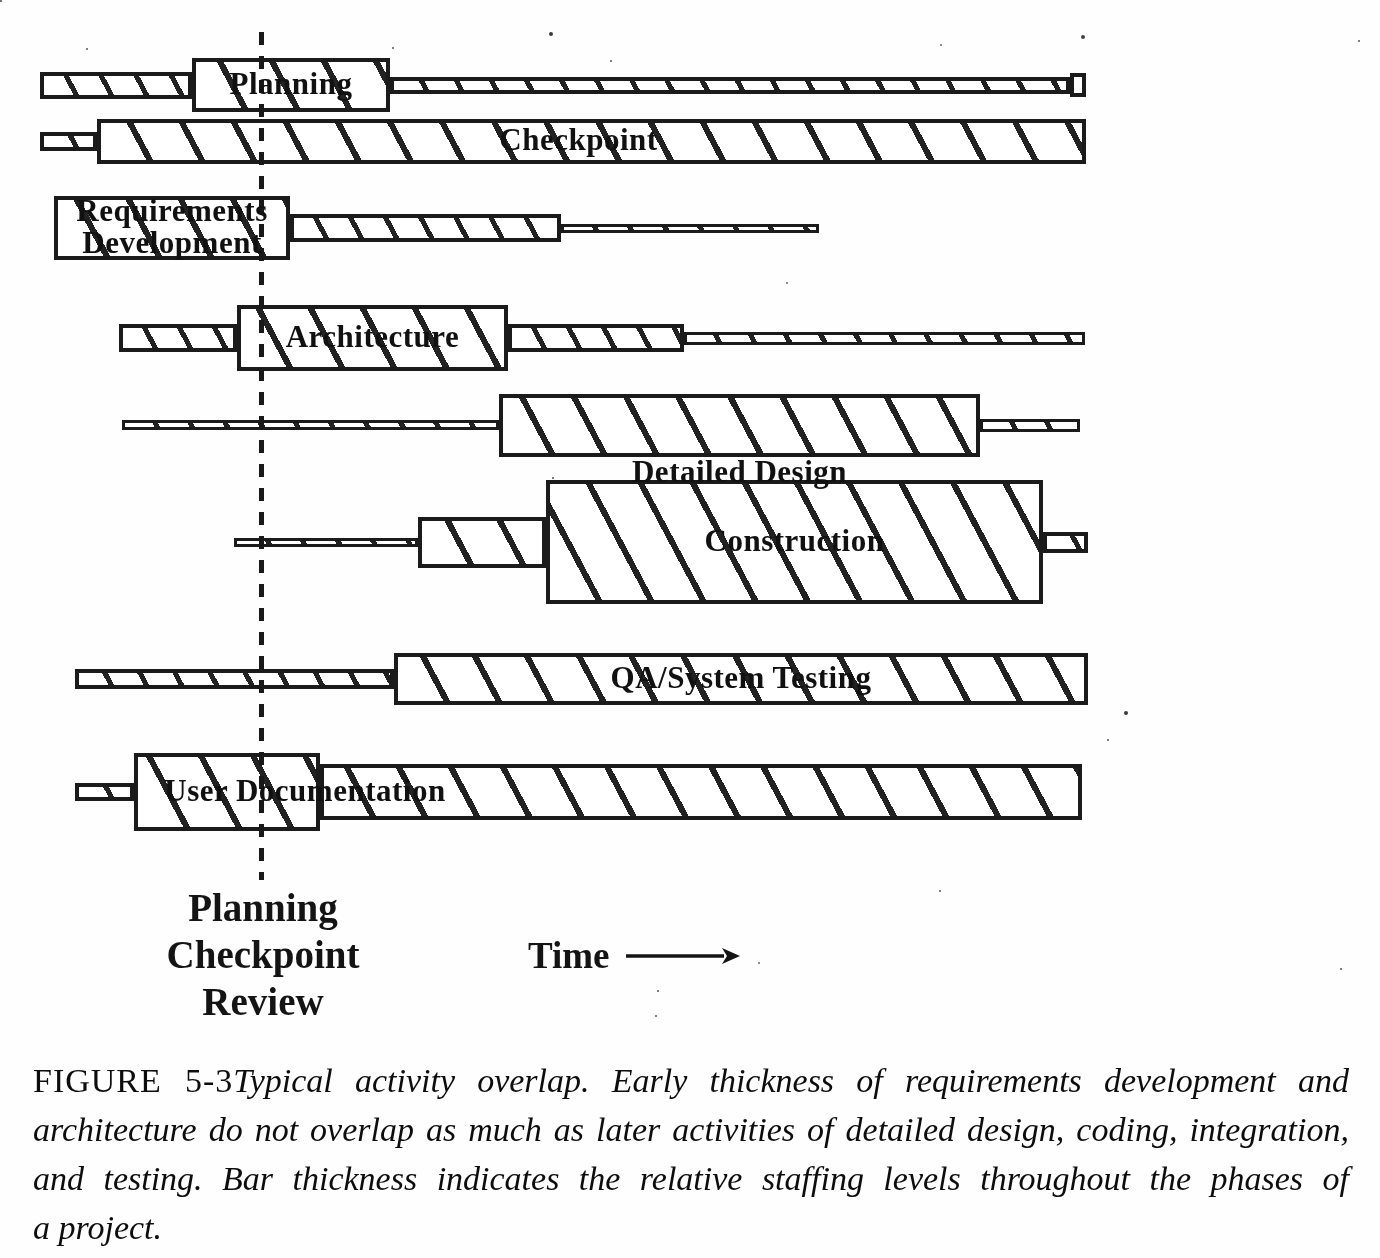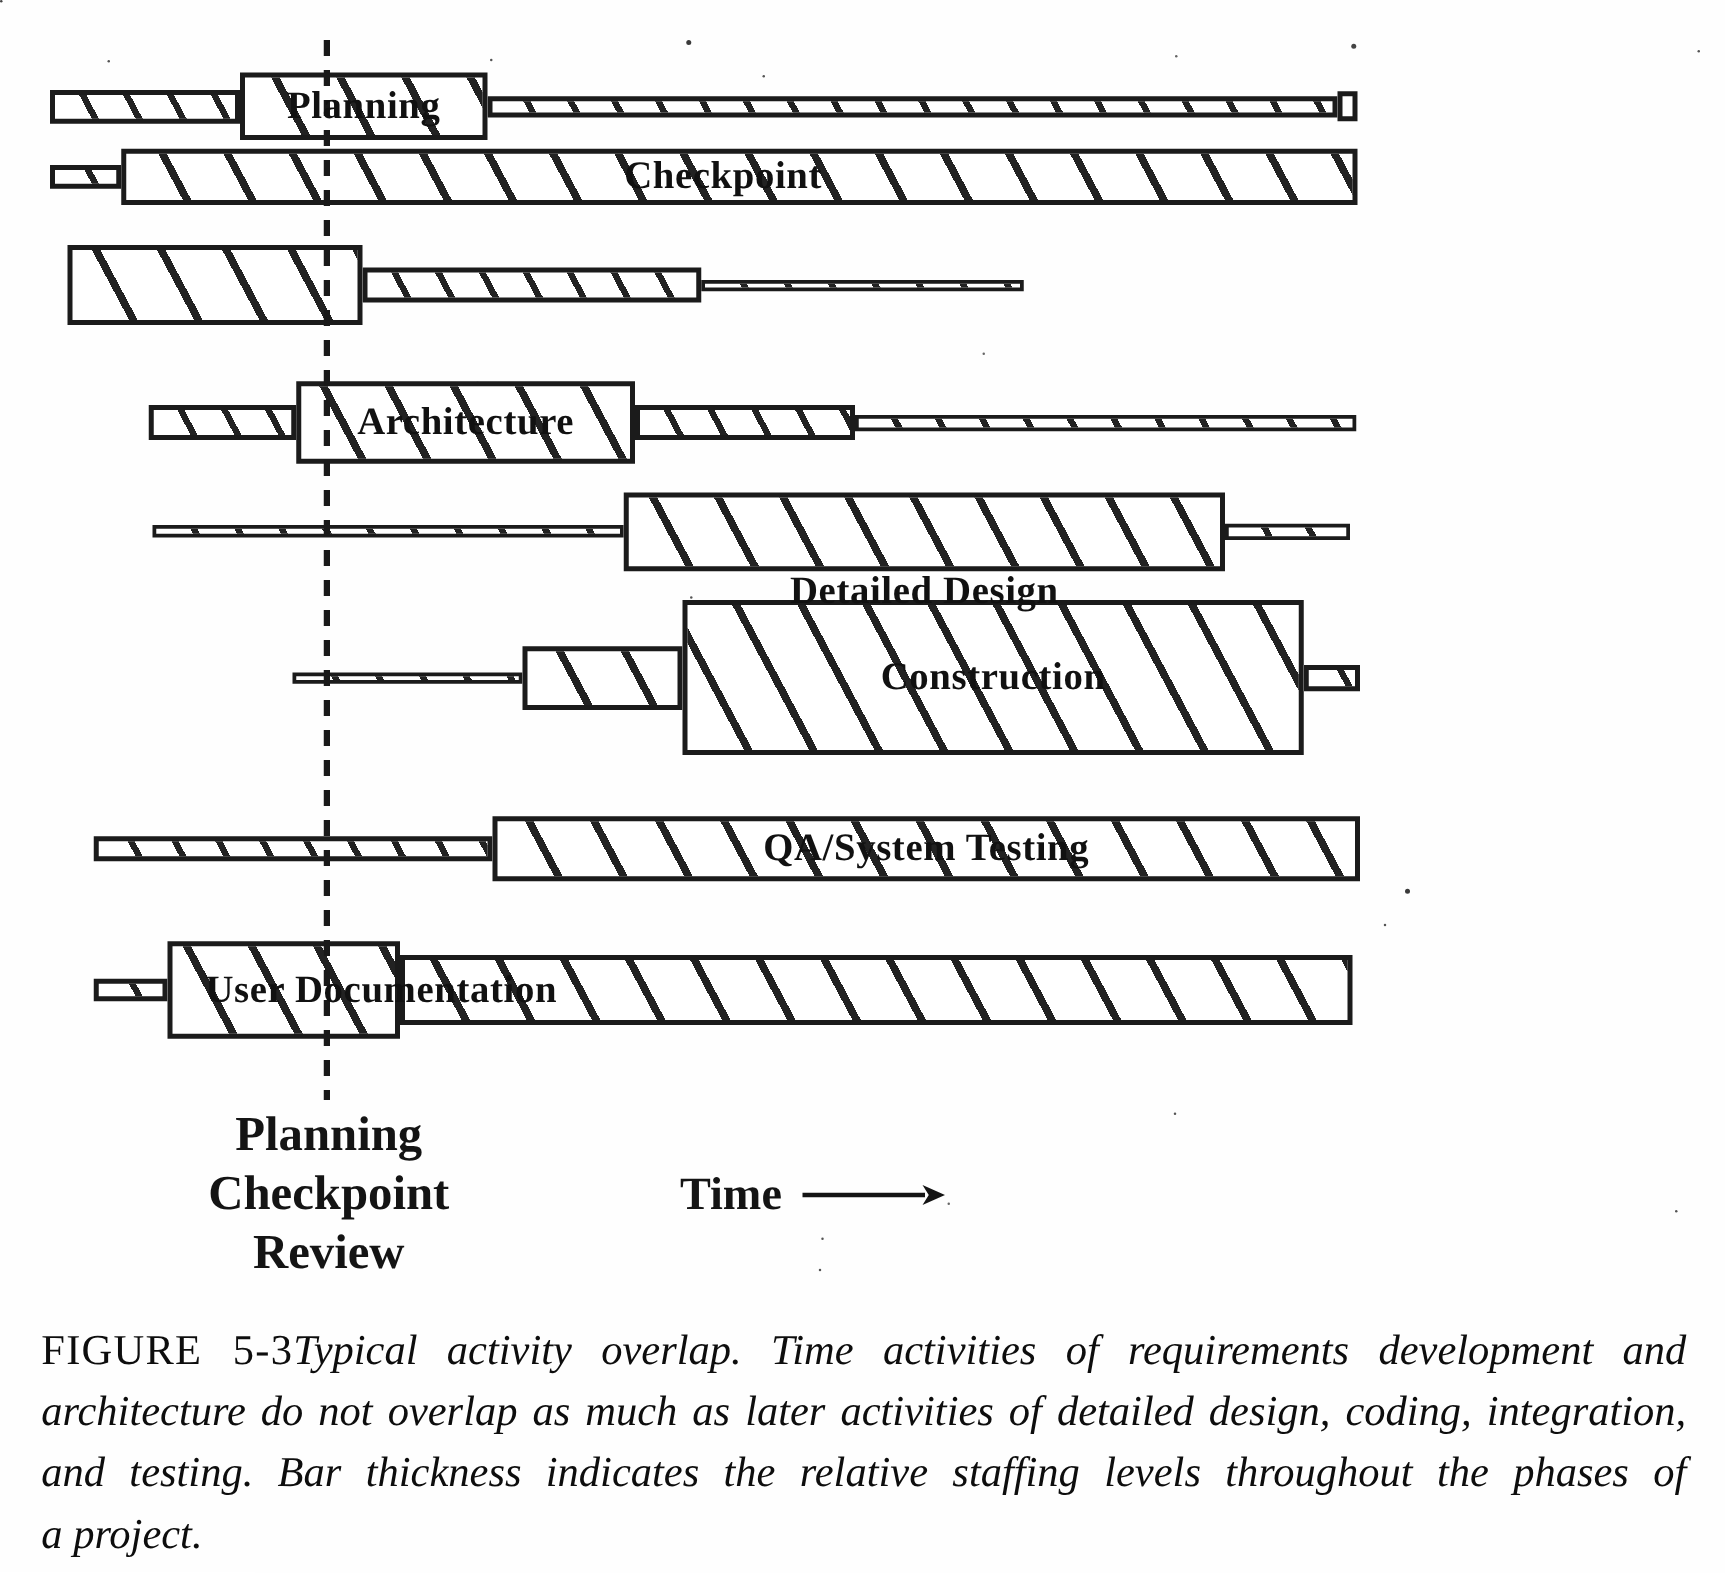--- a/index.html
+++ b/index.html
@@ -24,21 +24,21 @@
   .dashline{
     position:absolute;z-index:2;width:5px;
     background:repeating-linear-gradient(to bottom,#191919 0 13px,rgba(0,0,0,0) 13px 24px);
   }
   .checkpoint-label{
     position:absolute;left:138px;top:884px;width:250px;z-index:3;
     text-align:center;white-space:pre-line;
     font-weight:700;font-size:39px;line-height:47px;color:#141414;
   }
   .time-wrap{position:absolute;left:528px;top:934px;display:flex;align-items:center;gap:14px;}
-  .time-label{font-weight:700;font-size:37px;color:#141414;margin-left:16px;}
+  .time-label{font-weight:700;font-size:37px;color:#141414;}
   .noise{position:absolute;left:0;top:0;width:2px;height:2px;background:#444;border-radius:50%;
     box-shadow:550px 33px 0 1px #3a3a3a,392px 47px 0 0 #555,1082px 36px 0 1px #444,
       1358px 40px 0 0 #555,940px 44px 0 0 #666,610px 60px 0 0 #555,
       86px 48px 0 0 #555,381px 305px 0 0 #555,786px 282px 0 0 #666,
       552px 477px 0 0 #555,302px 425px 0 1px #444,1125px 712px 0 1px #3a3a3a,
       1107px 739px 0 0 #555,657px 990px 0 0 #555,758px 962px 0 0 #666,
       939px 890px 0 0 #555,1340px 968px 0 0 #555,655px 1015px 0 0 #555;}
   .caption{
     position:absolute;left:33px;top:1056px;width:1316px;
     font-size:34px;line-height:49px;color:#0d0d0d;
@@ -59,20 +59,22 @@
       <div class="seg wide" style="left: 192px; top: 58px; width: 198px; height: 54px;"></div>
       <div class="seg" style="left: 390px; top: 77px; width: 680px; height: 17px;"></div>
       <div class="seg" style="left: 1070px; top: 73px; width: 16px; height: 24px;"></div>
       <div class="bar-label" style="left: 192px; top: 85px; width: 198px;">Planning</div>
       <div class="seg" style="left: 40px; top: 132px; width: 57px; height: 19px;"></div>
       <div class="seg wide" style="left: 97px; top: 119px; width: 989px; height: 45px;"></div>
       <div class="bar-label" style="left: 97px; top: 141px; width: 963px;">Checkpoint</div>
       <div class="seg wide" style="left: 54px; top: 196px; width: 236px; height: 64px;"></div>
       <div class="seg" style="left: 290px; top: 214px; width: 271px; height: 28px;"></div>
       <div class="seg thin" style="left: 561px; top: 224px; width: 258px; height: 9px;"></div>
+      <div class="bar-label" style="left: 54px; top: 228px; width: 236px;">Requirements
+Development</div>
       <div class="seg" style="left: 119px; top: 324px; width: 118px; height: 28px;"></div>
       <div class="seg wide" style="left: 237px; top: 305px; width: 271px; height: 66px;"></div>
       <div class="seg" style="left: 508px; top: 324px; width: 176px; height: 28px;"></div>
       <div class="seg thin" style="left: 684px; top: 332px; width: 401px; height: 13px;"></div>
       <div class="bar-label" style="left: 237px; top: 338px; width: 271px;">Architecture</div>
       <div class="seg thin" style="left: 122px; top: 420px; width: 377px; height: 10px;"></div>
       <div class="seg wide" style="left: 499px; top: 394px; width: 481px; height: 63px;"></div>
       <div class="seg thin" style="left: 980px; top: 419px; width: 100px; height: 13px;"></div>
       <div class="bar-label" style="left: 499px; top: 425px; width: 481px; margin-top: 48px;">Detailed Design</div>
       <div class="seg thin" style="left: 234px; top: 538px; width: 184px; height: 9px;"></div>
@@ -98,20 +100,20 @@
     <svg width="118" height="28" viewBox="0 0 118 28">
       <line x1="2" y1="14" x2="100" y2="14" stroke="#141414" stroke-width="3.5"></line>
       <polygon points="98,6 116,14 98,22 103,14" fill="#141414"></polygon>
     </svg>
   </div>
 
   <div class="noise"></div>
 
   <div class="caption">
     <div class="cap-line">
-      <span class="fig-label">FIGURE 5-3</span><span>Typical activity overlap. Time activities of requirements development and</span>
+      <span class="fig-label">FIGURE 5-3</span><span>Typical activity overlap. Early thickness of requirements development and</span>
     </div>
     <div class="cap-line">architecture do not overlap as much as later activities of detailed design, coding, integration,</div>
     <div class="cap-line">and testing. Bar thickness indicates the relative staffing levels throughout the phases of</div>
     <div class="cap-line last">a project.</div>
   </div>
 
 </div>
 
 </body></html>

